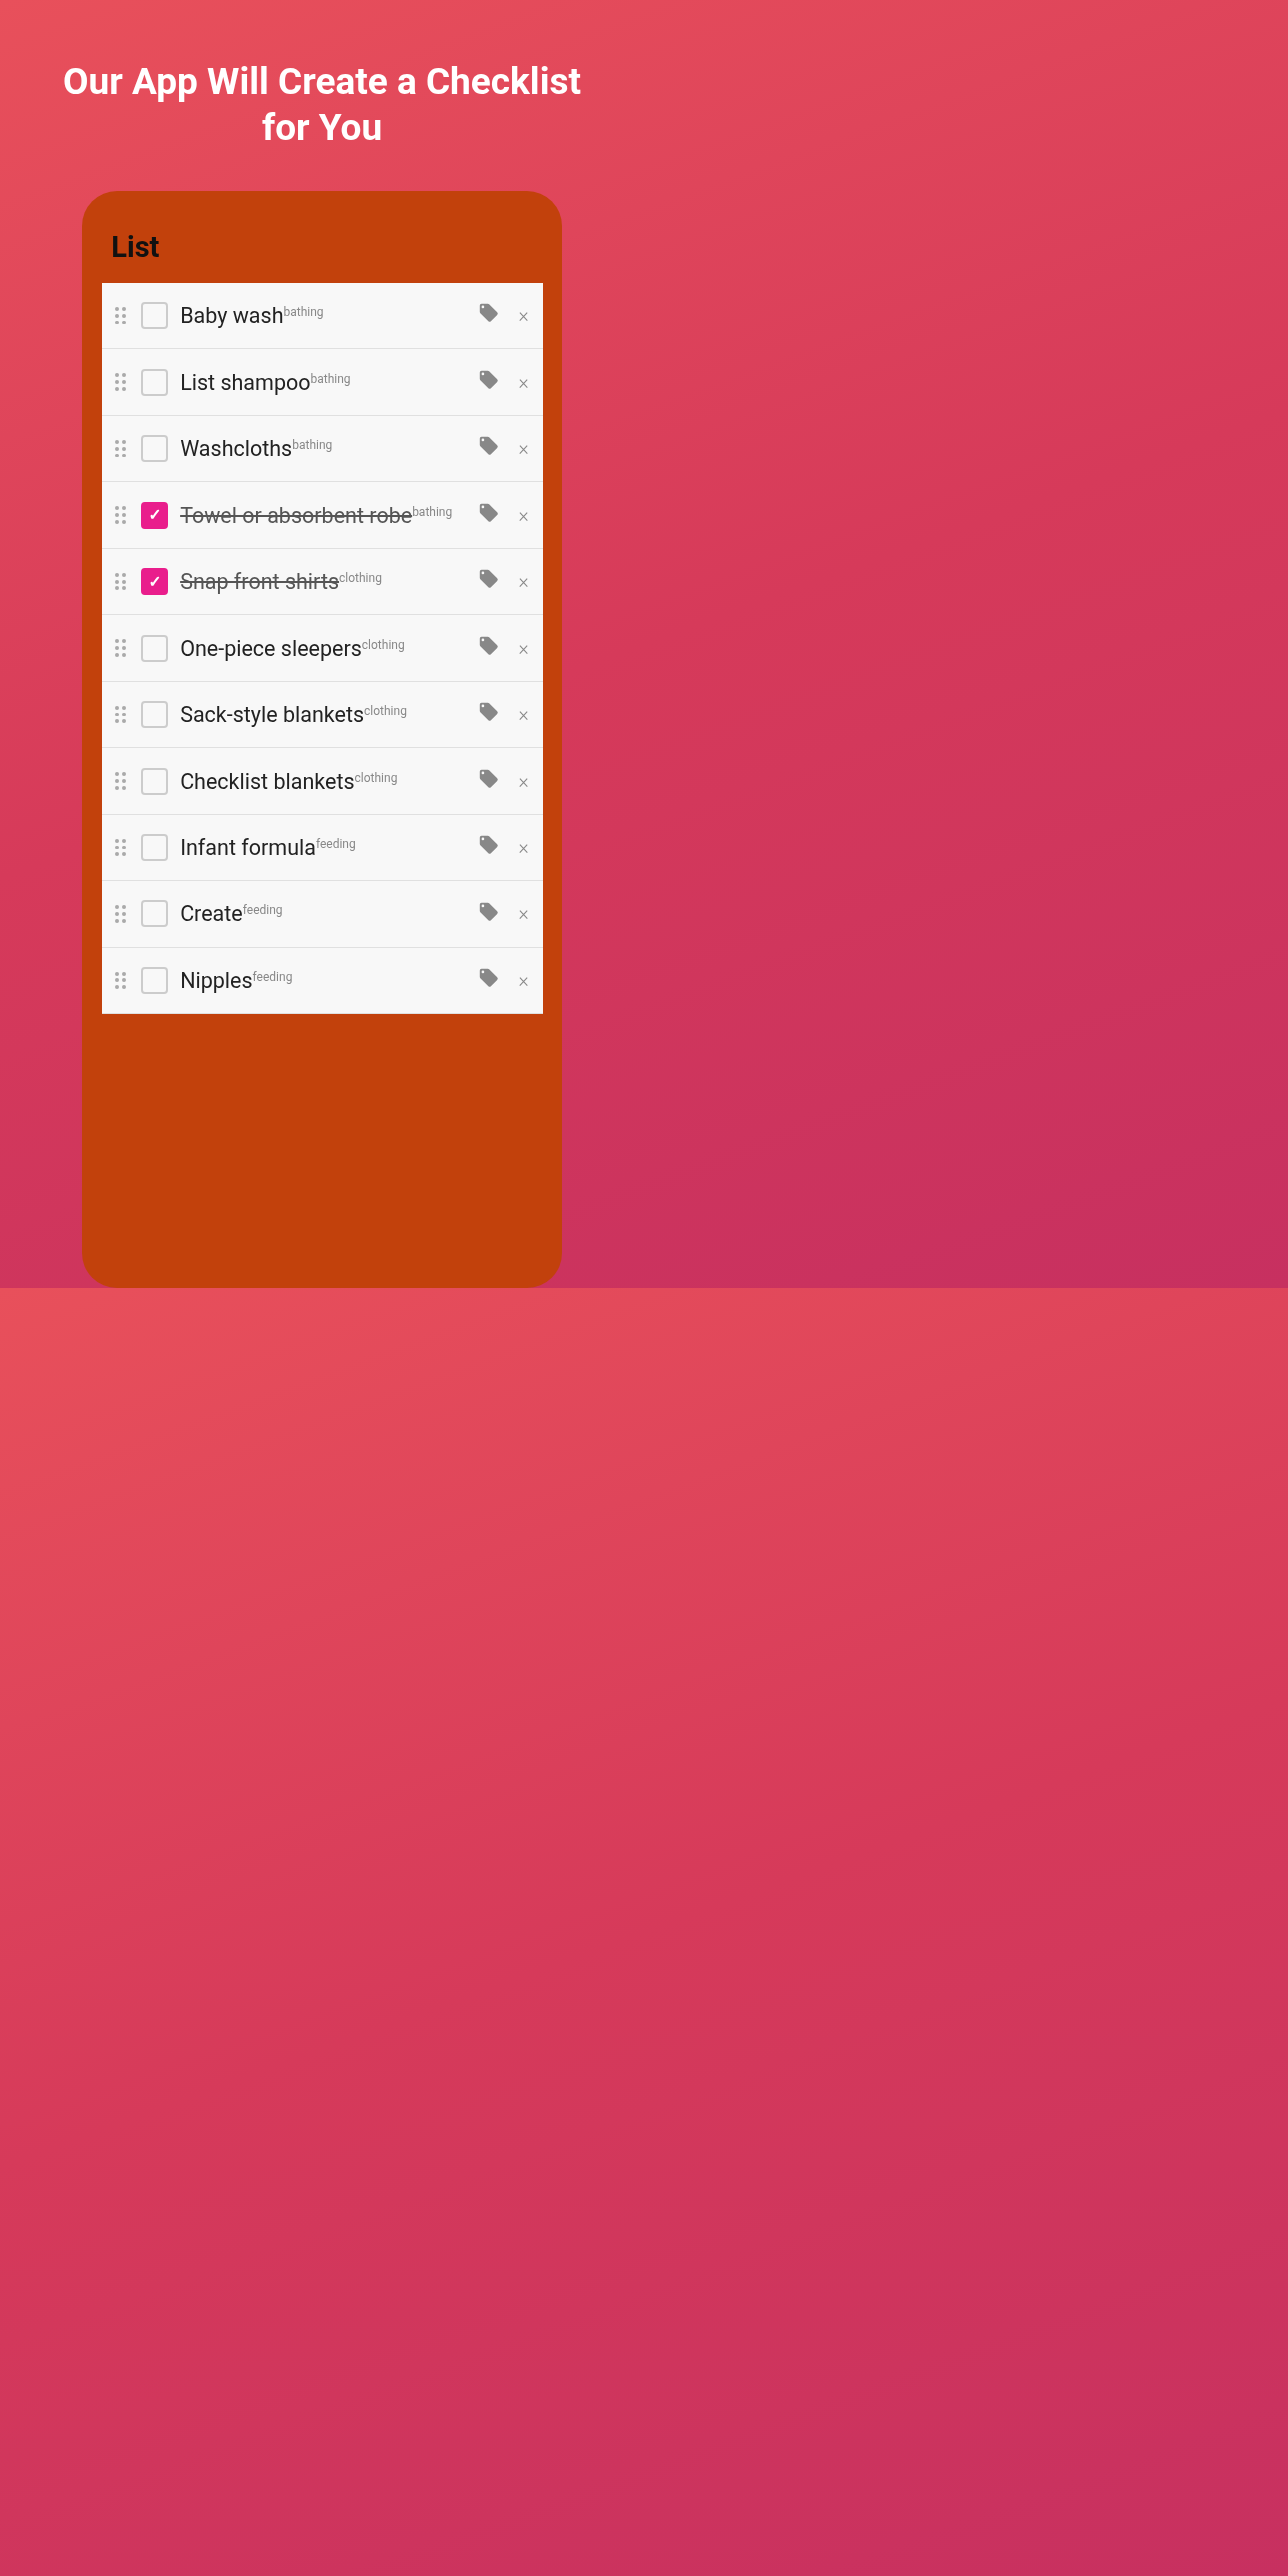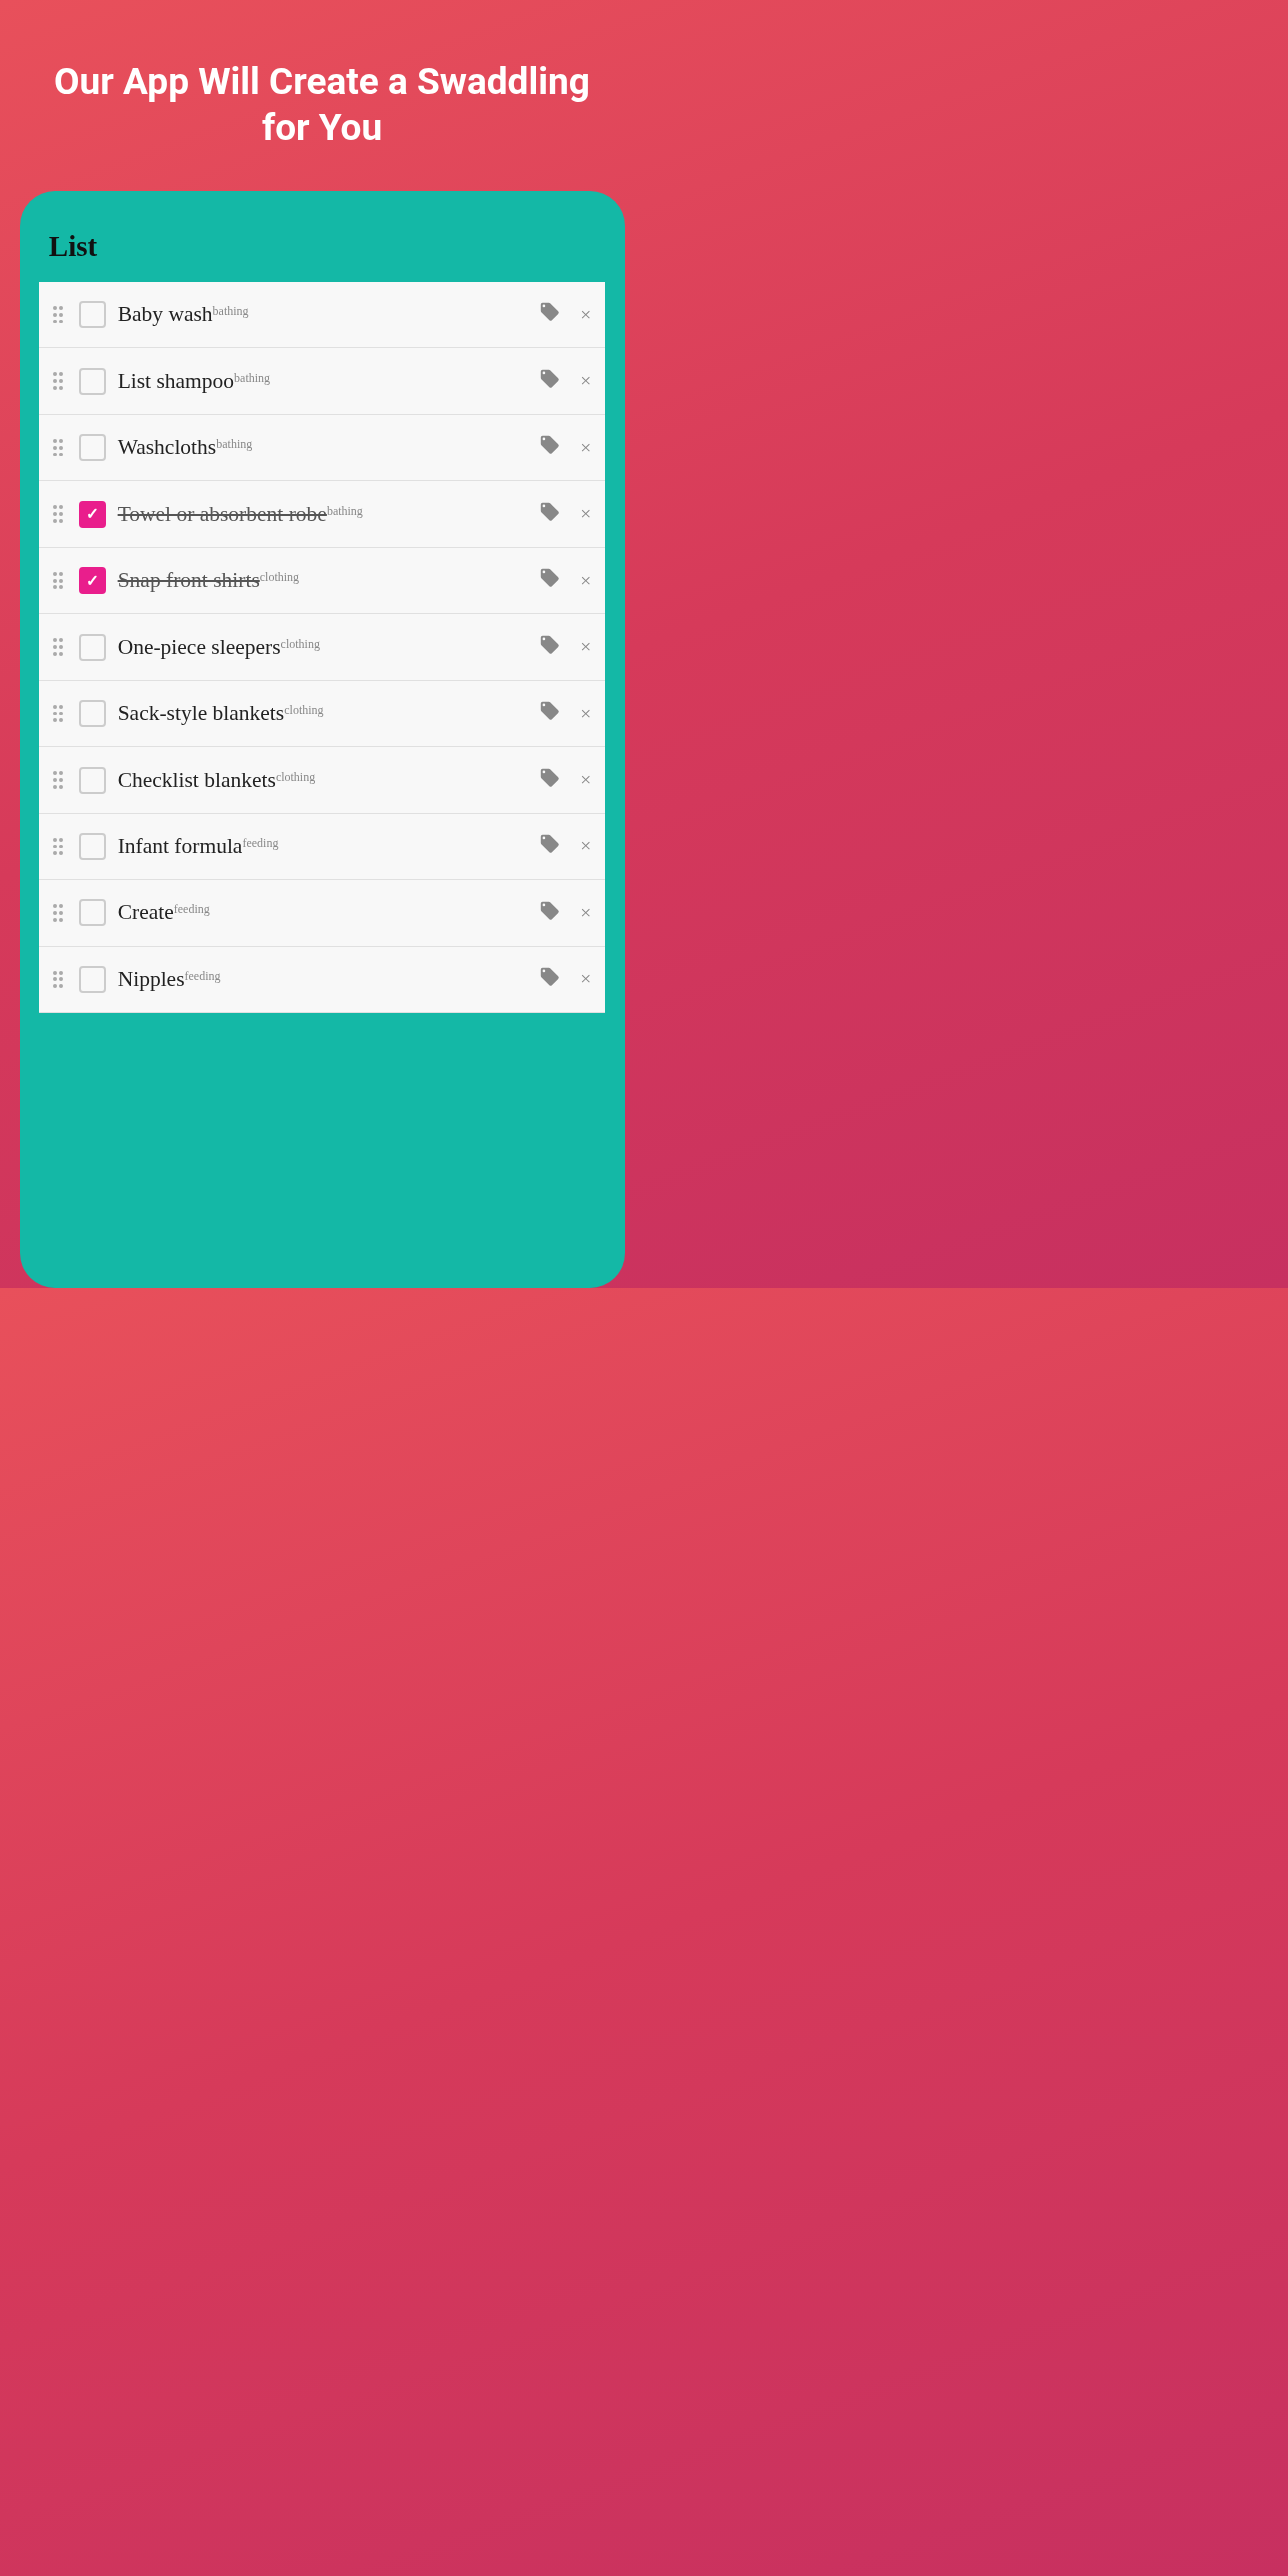--- a/index.html
+++ b/index.html
@@ -26,28 +26,27 @@
       color: white;
     }
 
     .header h1 {
       font-size: 37px;
       font-weight: 700;
       line-height: 1.25;
     }
 
     .card {
-      width: 605px;
-      background: #14b8a6;
+      width: 480px;
+      background: #c2410c;
       border-radius: 35px;
       padding: 39px 19.5px 29px;
       flex: 1;
       overflow: hidden;
       position: relative;
-      font-family: Liberation Serif, serif;
     }
 
     .list-title {
       font-size: 29px;
       font-weight: 700;
       color: #111;
       margin-bottom: 19.5px;
       padding-left: 9.8px;
     }
 
@@ -144,21 +143,21 @@
       font-size: 19.5px;
       cursor: pointer;
       padding: 3.9px;
       font-weight: 300;
     }
   </style>
 </head>
 <body>
 
 <div class="header">
-  <h1>Our App Will Create a Swaddling for You</h1>
+  <h1>Our App Will Create a Checklist for You</h1>
 </div>
 
 <div class="card">
   <div class="list-title">List</div>
   <div class="list-container" id="list-container">
   <div class="list-item">
         <div class="drag-handle">
       <div class="drag-handle-row">
             <div class="drag-dot"></div>
             <div class="drag-dot"></div>

